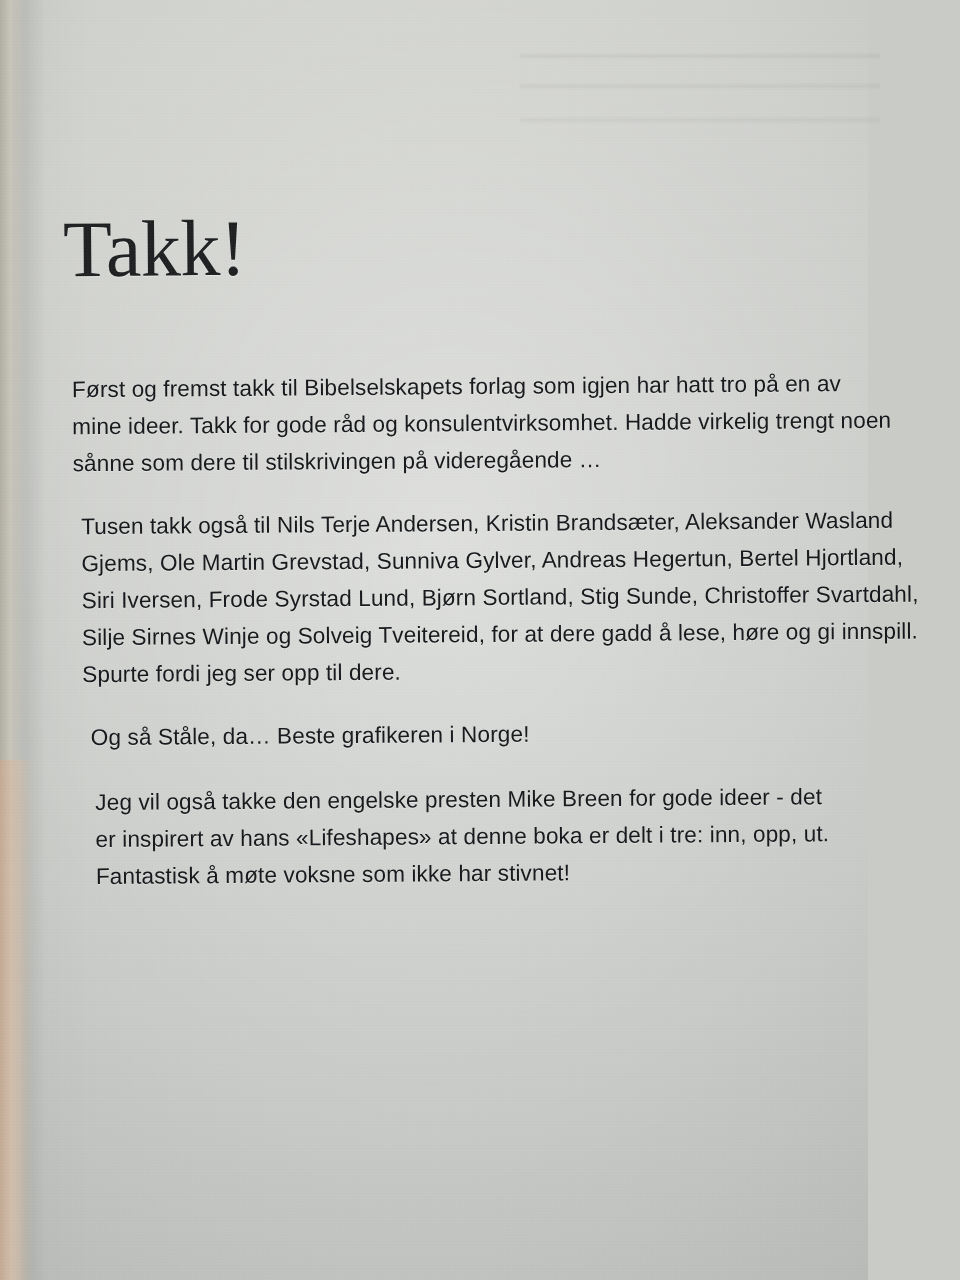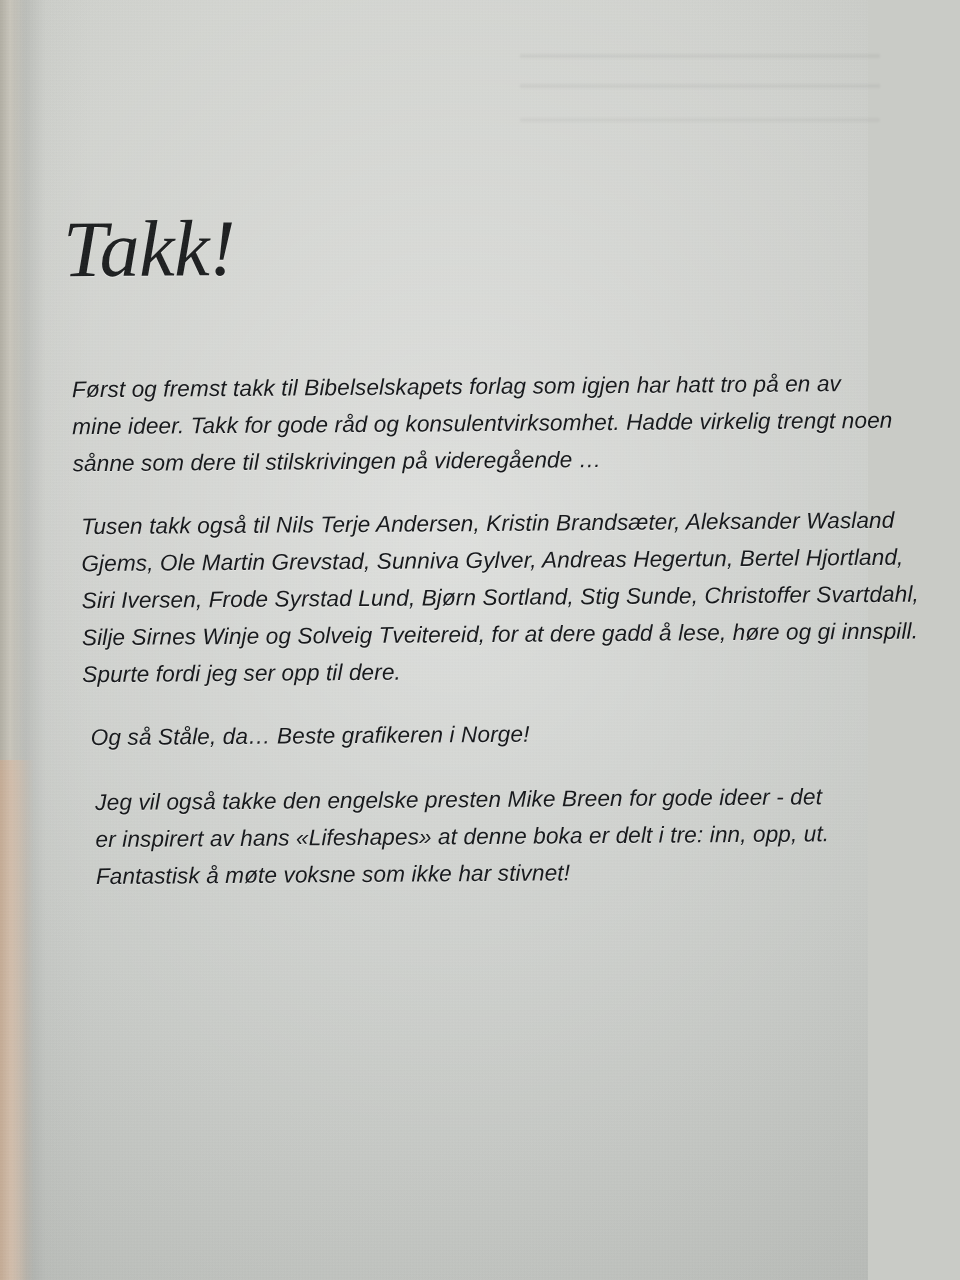--- a/index.html
+++ b/index.html
@@ -19,21 +19,20 @@
     position: relative;
     width: 868px;
     height: 1280px;
     background:
       
       linear-gradient(to right, rgba(70,72,70,0.55) 0px, rgba(110,112,108,0.25) 18px, rgba(160,162,158,0.06) 46px, rgba(255,255,255,0) 90px),
       
       radial-gradient(125% 105% at 52% 42%, rgba(255,255,255,0.42) 0%, rgba(255,255,255,0.10) 44%, rgba(120,124,120,0.20) 82%, rgba(90,94,92,0.38) 100%),
       
       linear-gradient(160deg, #cfd1cc 0%, #c8cac6 35%, #c3c6c2 62%, #bdc0bc 100%);
-    font-style: italic;
   }
 
   
   .page-edge {
     position: absolute;
     left: 0;
     top: 0;
     width: 26px;
     height: 1280px;
     background: linear-gradient(to right, #b8b4a8 0%, #cfcbc0 40%, rgba(205,203,196,0.0) 100%);

